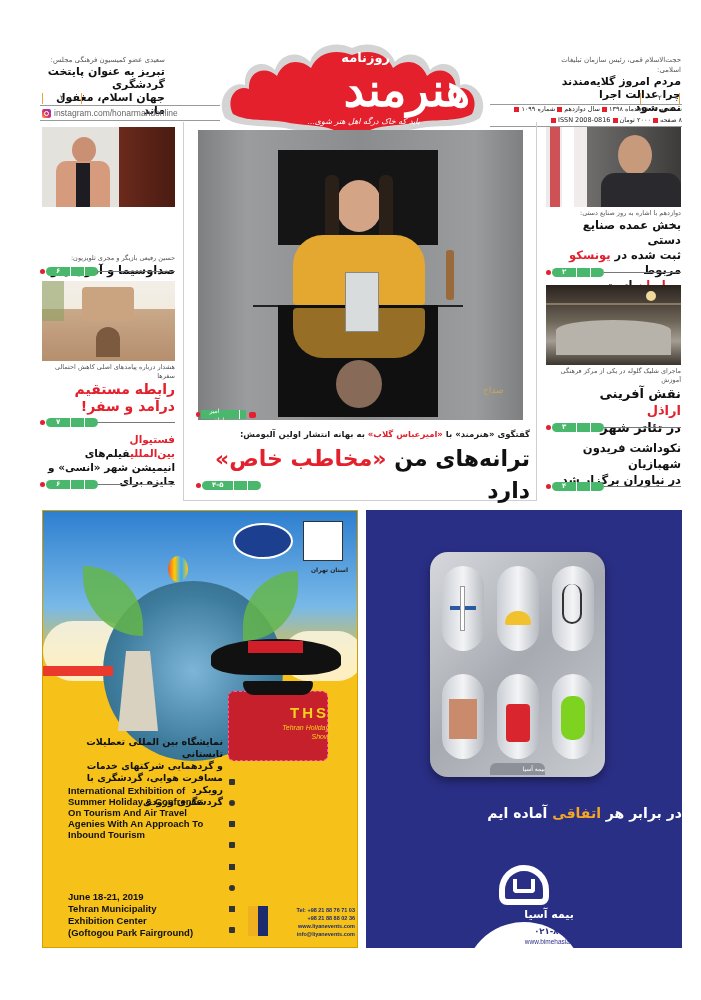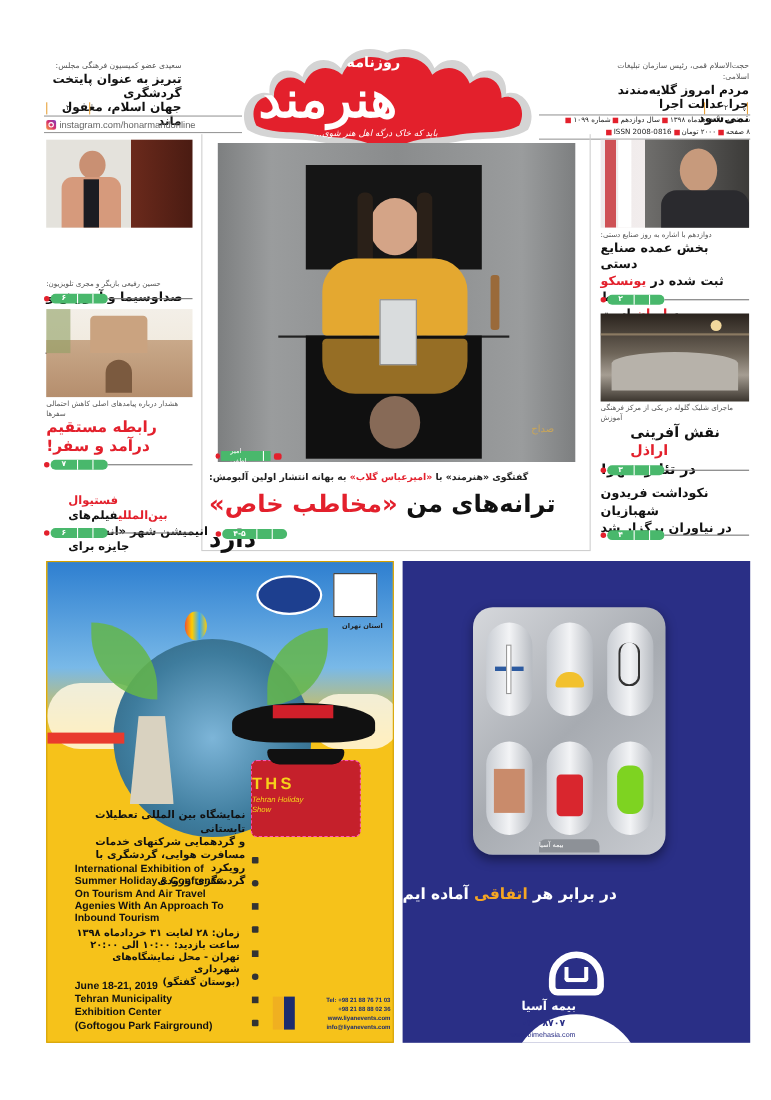--- a/index.html
+++ b/index.html
@@ -1,20 +1,20 @@
 <!DOCTYPE html>
 <html><head>
 <meta charset="utf-8">
 <style>
   * { box-sizing: border-box; margin: 0; padding: 0; }
   html, body { width: 701px; height: 1000px; background: #ffffff; overflow: hidden; }
   body { font-family: "DejaVu Sans", sans-serif; position: relative; color: #111; }
   .abs { position: absolute; }
   .rtl { direction: rtl; text-align: right; }
-  .center { text-align: left; }
+  .center { text-align: right; }
 
   
   .teaser-kicker { font-size: 7px; color: #555; line-height: 10px; }
   .teaser-title { font-size: 11px; font-weight: bold; line-height: 13px; color: #111; }
   .page-box { height: 11px; border-left: 1px solid #e8a33d; border-right: 1px solid #e8a33d; font-size: 7px; line-height: 11px; text-align: center; color: #222; }
   .meta-line { font-size: 6.5px; color: #222; line-height: 11px; white-space: nowrap; }
   .meta-line .sq { display: inline-block; width: 5px; height: 5px; background: #e3202c; margin: 0 2px; vertical-align: middle; }
   .hr { height: 1px; background: #9a9a9a; }
 
   
@@ -126,21 +126,21 @@
 <div class="abs tagbar" style="left:40px; top:418px; width:135px;">
   <span class="dot"></span>
   <span class="pill">
       <span class="num">۷</span>
       <span class="seg"></span>
       <span class="seg"></span>
     </span>
   <span class="line"></span>
 </div>
 
-<div class="abs rtl" style="left:42px; top:448px; width:133px;margin-left:20px;">
+<div class="abs rtl" style="left:42px; top:432px; width:133px;">
   <div class="headline center" style="font-size:10.5px; line-height:14px;"><span class="red">فستیوال بین‌المللی</span><span>فیلم‌های</span></div>
   <div class="headline center" style="font-size:10.5px; line-height:14px;">انیمیشن شهر «انسی» و جایزه برای</div>
 </div>
 <div class="abs tagbar" style="left:40px; top:480px; width:135px;">
   <span class="dot"></span>
   <span class="pill">
       <span class="num">۶</span>
       <span class="seg"></span>
       <span class="seg"></span>
     </span>
@@ -272,26 +272,20 @@
     <div>On Tourism And Air Travel</div>
     <div>Agenies With An Approach To</div>
     <div>Inbound Tourism</div>
   </div>
   <div class="abs rtl" style="left:20px; top:225px; width:160px; font-size:9.5px; font-weight:bold; color:#111; line-height:12px;">
     <div>نمایشگاه بین المللی تعطیلات تابستانی</div>
     <div>و گردهمایی شرکتهای خدمات</div>
     <div>مسافرت هوایی، گردشگری با رویکرد</div>
     <div>گردشگری ورودی</div>
   </div>
-  <div class="abs rtl" style="left:25px; top:333px; width:150px; font-size:9px; font-weight:bold; color:#111; line-height:11px;">
-    <div>زمان: ۲۸ لغایت ۳۱ خردادماه ۱۳۹۸</div>
-    <div>ساعت بازدید: ۱۰:۰۰ الی ۲۰:۰۰</div>
-    <div>تهران - محل نمایشگاه‌های شهرداری</div>
-    <div>(بوستان گفتگو)</div>
-  </div>
   <div class="abs" style="left:25px; top:380px; width:180px; font-family:'Liberation Sans', sans-serif; font-size:9.5px; font-weight:bold; color:#111; line-height:12px;">
     <div>June 18-21, 2019</div>
     <div>Tehran Municipality</div>
     <div>Exhibition Center</div>
     <div>(Goftogou Park Fairground)</div>
   </div>
   <div class="abs" style="left:184px; top:260px; width:10px; height:170px; display:flex; flex-direction:column; justify-content:space-around; align-items:center;">
     <span style="width:6px;height:6px;background:#333;border-radius:1px;"></span>
     <span style="width:6px;height:6px;background:#333;border-radius:50%;"></span>
     <span style="width:6px;height:6px;background:#333;"></span>

